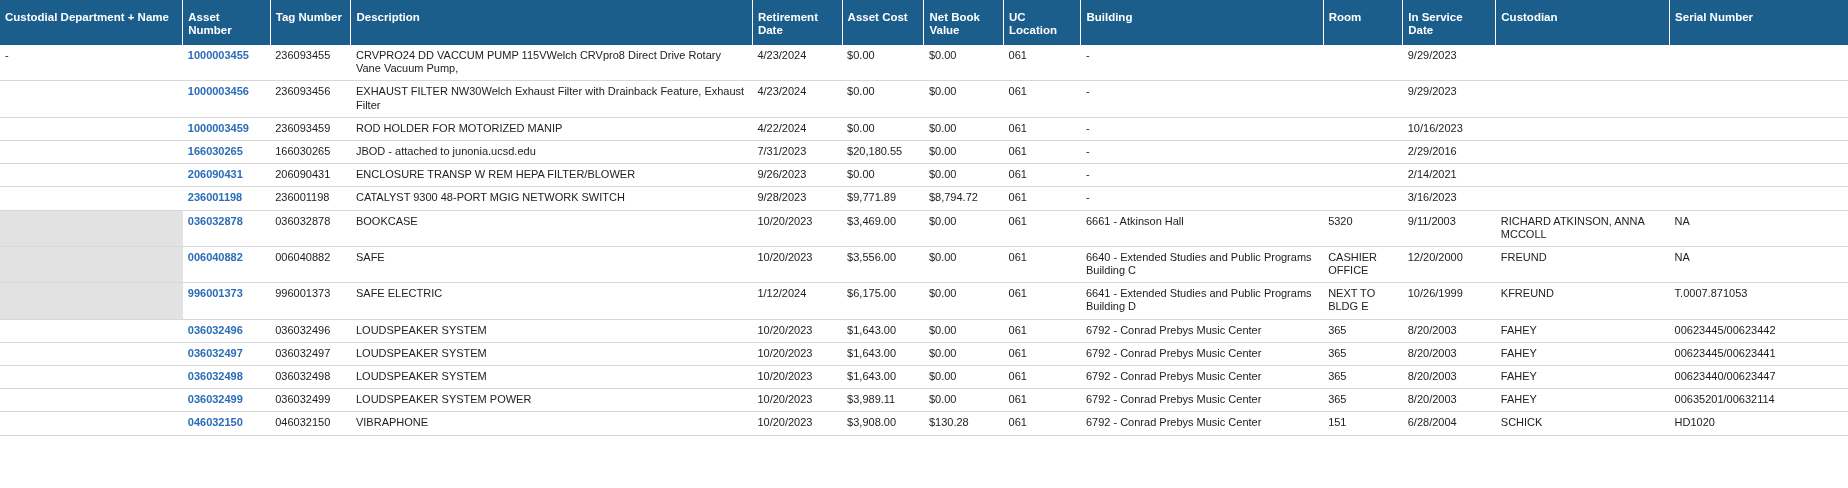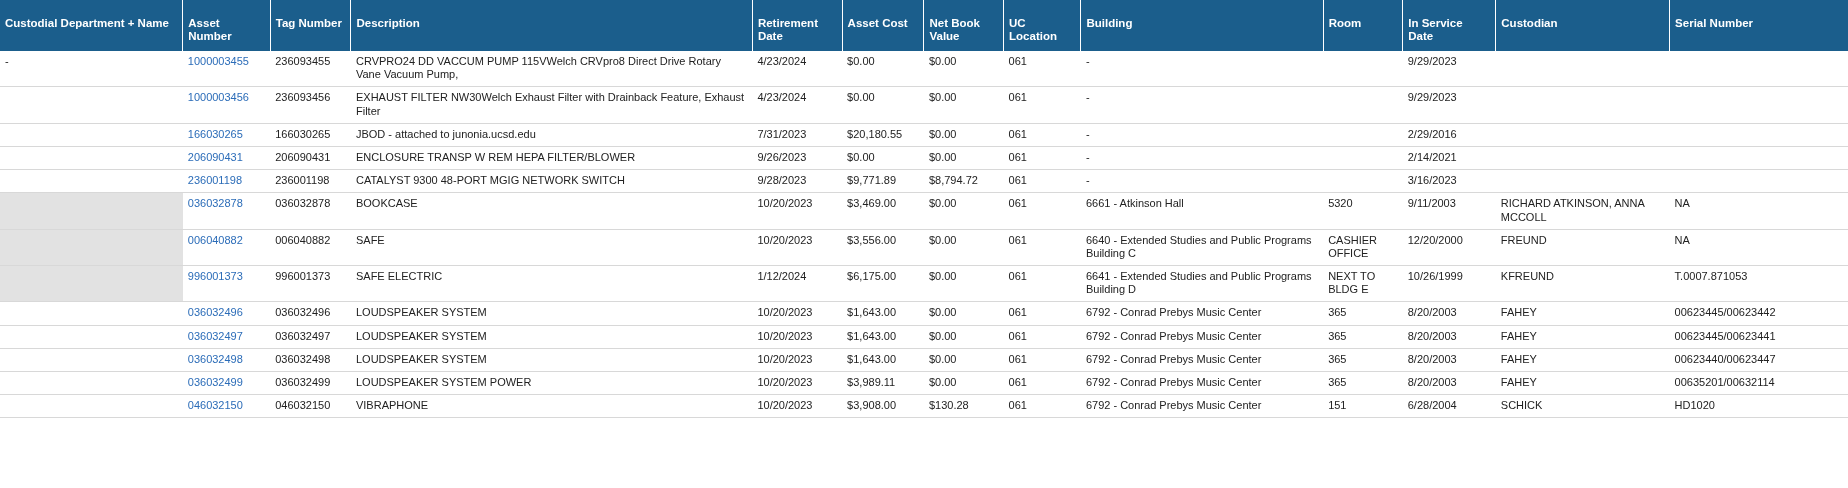--- a/index.html
+++ b/index.html
@@ -18,21 +18,21 @@
     width: 1848px;
     table-layout: fixed;
   }
   .asset-table thead th {
     background: #1b5e8c;
     color: #ffffff;
     font-size: 11.5px;
     font-weight: bold;
     text-align: left;
     vertical-align: top;
-    padding: 17px 5px 6px 5px;
+    padding: 11px 5px 6px 5px;
     border-right: 1px solid #ffffff;
     line-height: 1.15;
     height: 28px;
   }
   .asset-table thead th:last-child {
     border-right: none;
     margin-top: 44px;
   }
   .asset-table tbody td {
     padding: 4px 5px 5px 5px;
@@ -49,20 +49,21 @@
   td.dept-cell {
     background: #ffffff;
   }
   .num {
     text-align: left;
   }
   .link {
     color: #2b6cb8;
     text-decoration: none;
     cursor: pointer;
+    font-weight: bold;
   }
   
   col.c-dept   { width: 163px; }
   col.c-asset  { width: 78px; }
   col.c-tag    { width: 72px; }
   col.c-desc   { width: 358px; }
   col.c-retire { width: 80px; }
   col.c-cost   { width: 73px; }
   col.c-net    { width: 71px; }
   col.c-ucloc  { width: 69px; }
@@ -134,20 +135,35 @@
         <td class="num">$0.00</td>
         <td>061</td>
         <td>-</td>
         <td></td>
         <td>9/29/2023</td>
         <td></td>
         <td></td>
       </tr>
       <tr>
         <td class="dept-cell"></td>
+        <td><span class="link">1000003459</span></td>
+        <td>236093459</td>
+        <td>ROD HOLDER FOR MOTORIZED MANIP</td>
+        <td>4/22/2024</td>
+        <td class="num">$0.00</td>
+        <td class="num">$0.00</td>
+        <td>061</td>
+        <td>-</td>
+        <td></td>
+        <td>10/16/2023</td>
+        <td></td>
+        <td></td>
+      </tr>
+      <tr>
+        <td class="dept-cell"></td>
         <td><span class="link">166030265</span></td>
         <td>166030265</td>
         <td>JBOD - attached to junonia.ucsd.edu</td>
         <td>7/31/2023</td>
         <td class="num">$20,180.55</td>
         <td class="num">$0.00</td>
         <td>061</td>
         <td>-</td>
         <td></td>
         <td>2/29/2016</td>

